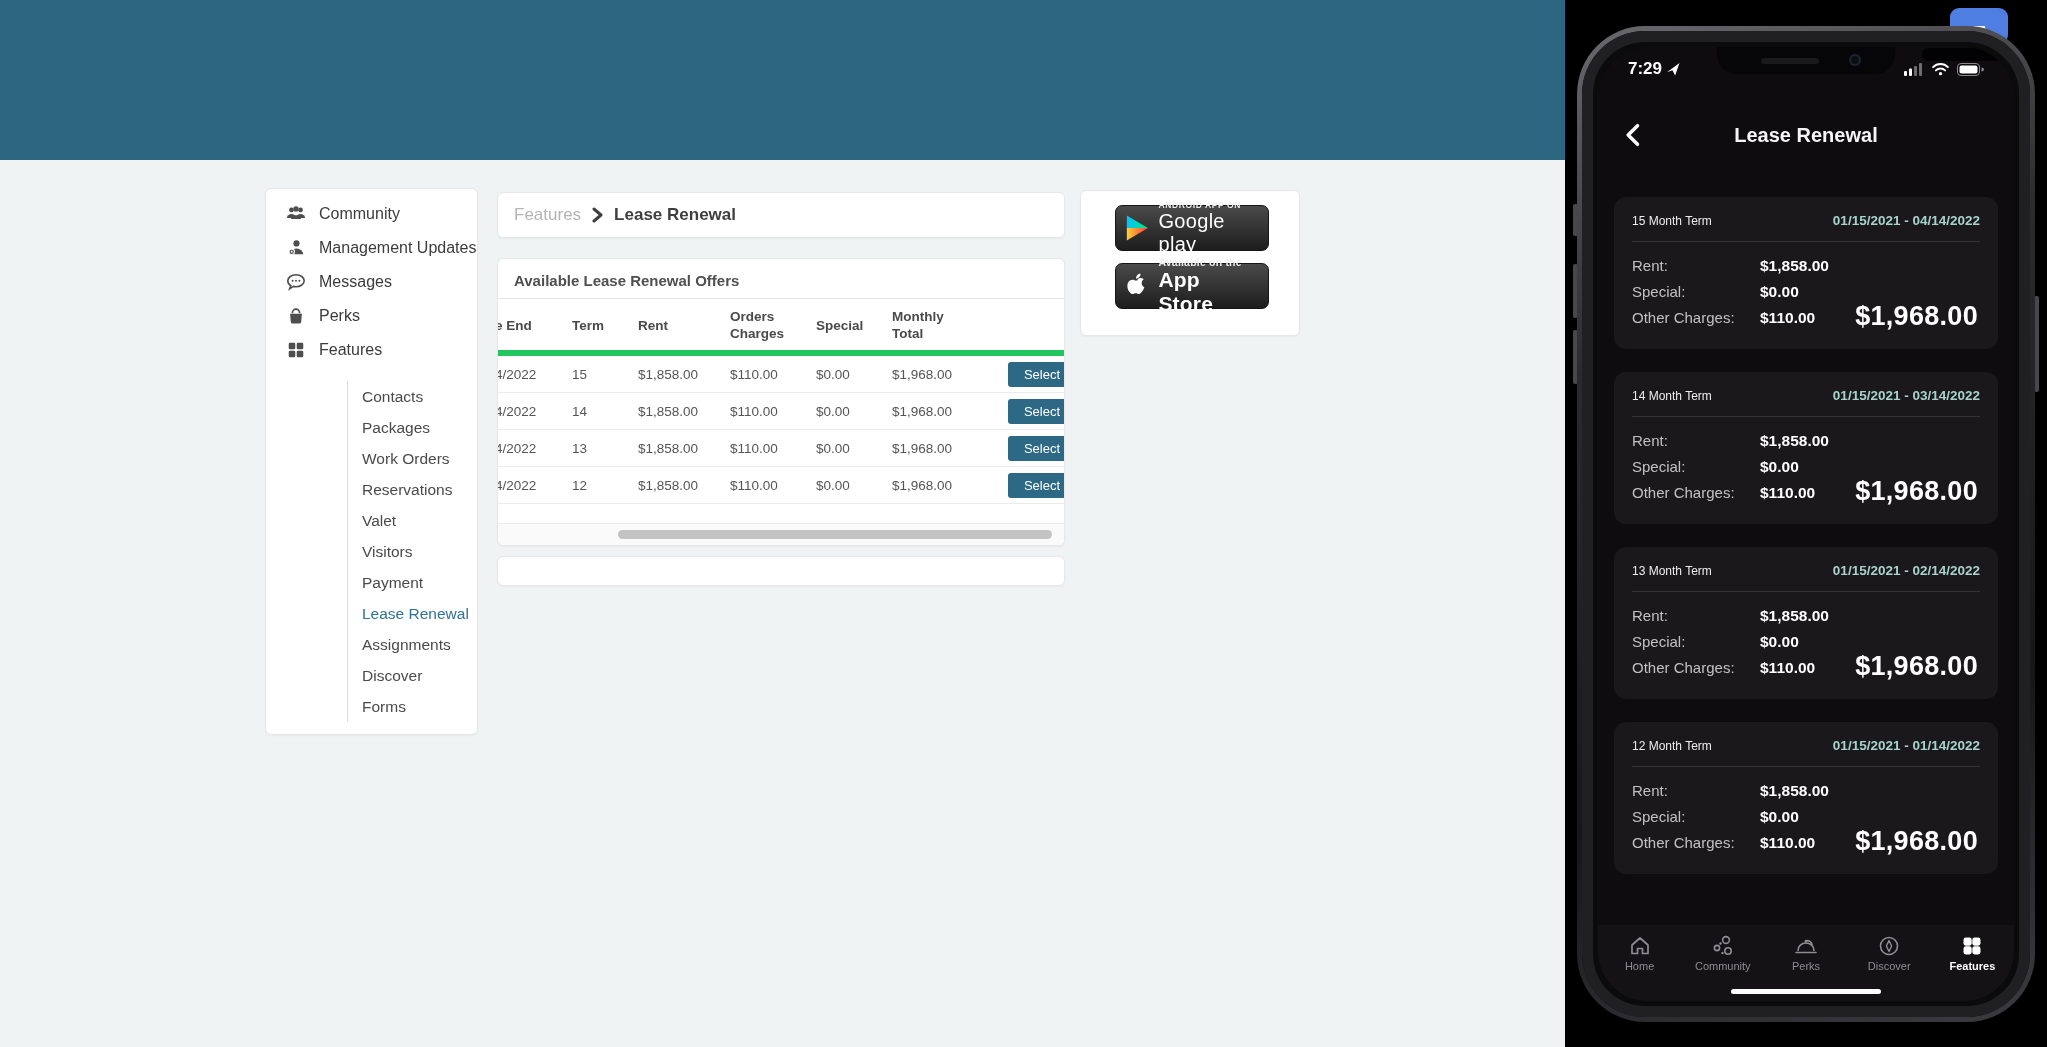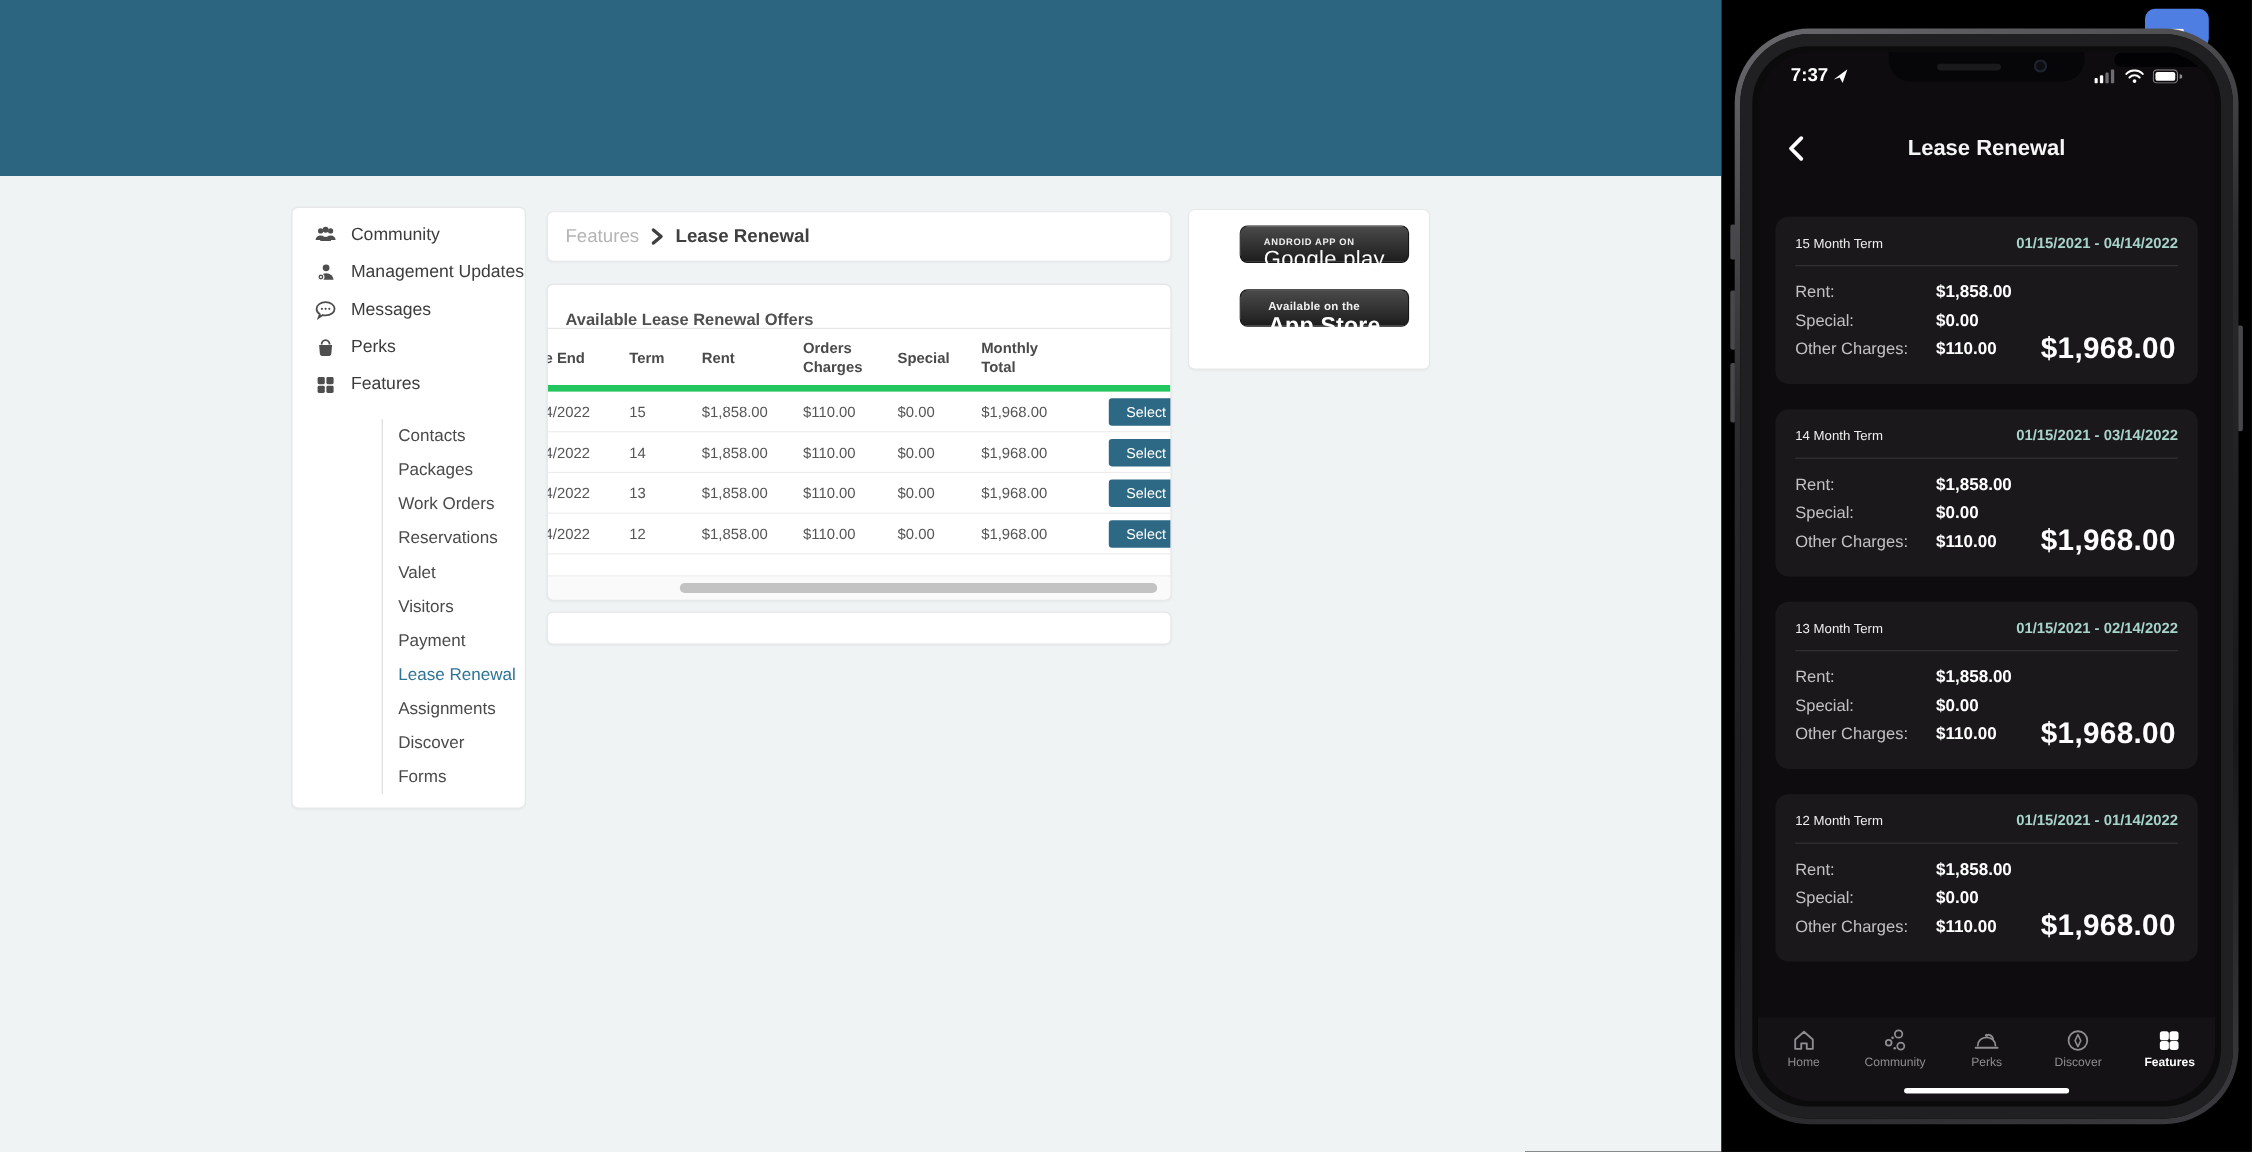--- a/index.html
+++ b/index.html
@@ -24,39 +24,39 @@
   .sub-item.active { color:#2f7396; }
 
   
   .breadcrumb { position:absolute; left:497px; top:192px; width:568px; height:46px;
                 display:flex; align-items:center; gap:10px; padding:0 16px; }
   .bc-parent { color:#b4b4b4; font-size:17px; cursor:pointer; }
   .bc-current { color:#3f3f3f; font-size:17px; font-weight:bold; }
 
   
   .offers { position:absolute; left:497px; top:258px; width:568px; height:288px; overflow:hidden; }
-  .panel-title { height:40px; line-height:40px; padding:12px 16px; font-size:15px; font-weight:bold;
+  .panel-title { height:40px; line-height:40px; padding:2px 16px; font-size:15px; font-weight:bold;
                  color:#4f4f4f; border-bottom:1px solid #e4e4e4; }
   .tgrid { display:grid; grid-template-columns:74px 66px 92px 86px 76px 96px 1fr; align-items:center; }
   .thead { padding:9px 0 8px; border-bottom:6px solid #22c55e; font-size:13.5px; font-weight:bold; color:#4a4a4a; }
   .thead .cell span { display:block; line-height:17px; }
   .cell:first-child { margin-left:-3px; overflow:hidden; white-space:nowrap; }
   .trow { height:37px; border-bottom:1px solid #ececec; font-size:13.5px; color:#555; }
   .select-btn { width:68px; height:25px; margin-left:20px; background:#2d6984; color:#fff;
                 border:none; border-radius:3px; font-size:13px; font-family:inherit; cursor:pointer; }
   .h-scroll { position:absolute; left:0; right:0; bottom:0; height:22px; background:#fafafa; border-top:1px solid #eee; }
   .h-thumb { position:absolute; top:6px; height:9px; left:120px; right:12px; background:#c3c3c3; border-radius:5px; cursor:pointer; }
 
   .empty-panel { position:absolute; left:497px; top:556px; width:568px; height:30px; }
 
   
   .badges { position:absolute; left:1080px; top:190px; width:220px; height:146px; }
-  .store-badge { position:absolute; left:46px; width:154px; height:34px; border-radius:7px;
+  .store-badge { position:absolute; left:34px; width:154px; height:46px; border-radius:7px;
                  background:linear-gradient(#4a4a4a,#1d1d1d); border:1px solid #171717;
-                 display:flex; align-items:center; gap:9px; padding:0 10px; cursor:pointer; color:#fff;flex-direction:column; }
+                 display:flex; align-items:center; gap:9px; padding:0 10px; cursor:pointer; color:#fff; }
   .badge-google { top:14px; } .badge-apple { top:72px; }
   .badge-text .l1 { font-size:8.5px; letter-spacing:.6px; font-weight:bold; color:#eee; }
   .badge-google .l2 { font-size:20px; color:#fdfdfd; letter-spacing:.3px; }
   .badge-apple .l1 { font-size:10.5px; letter-spacing:.2px; }
   .badge-apple .l2 { font-size:21px; font-weight:bold; letter-spacing:.2px; }
 
   
   .phone-col { position:absolute; left:1565px; top:0; width:482px; height:1047px; background:#000; }
   .peek-btn { position:absolute; left:385px; top:8px; width:58px; height:36px; background:#4f7ee3;
               border-radius:9px; z-index:0; cursor:pointer; }
@@ -313,21 +313,21 @@
         <div class="screen">
 
           <div class="screen-pill"></div>
           <div class="notch">
             <div class="speaker"></div>
             <div class="camera"></div>
           </div>
 
           <div class="p-status">
             <div class="p-time">
-              <span>7:37</span>
+              <span>7:29</span>
               <svg width="13" height="13" viewBox="0 0 12 12">
                 <polygon points="0,8.5 11.5,0 7.5,11.5 5,6.8" fill="#fff"></polygon>
               </svg>
             </div>
             <div class="p-sticons">
               <svg width="20" height="13" viewBox="0 0 20 13">
                 <rect x="0" y="8" width="3" height="5" rx="1" fill="#fff"></rect>
                 <rect x="5" y="5.5" width="3" height="7.5" rx="1" fill="#fff"></rect>
                 <rect x="10" y="3" width="3" height="10" rx="1" fill="#6f6d72"></rect>
                 <rect x="15" y="0" width="3" height="13" rx="1" fill="#6f6d72"></rect>

